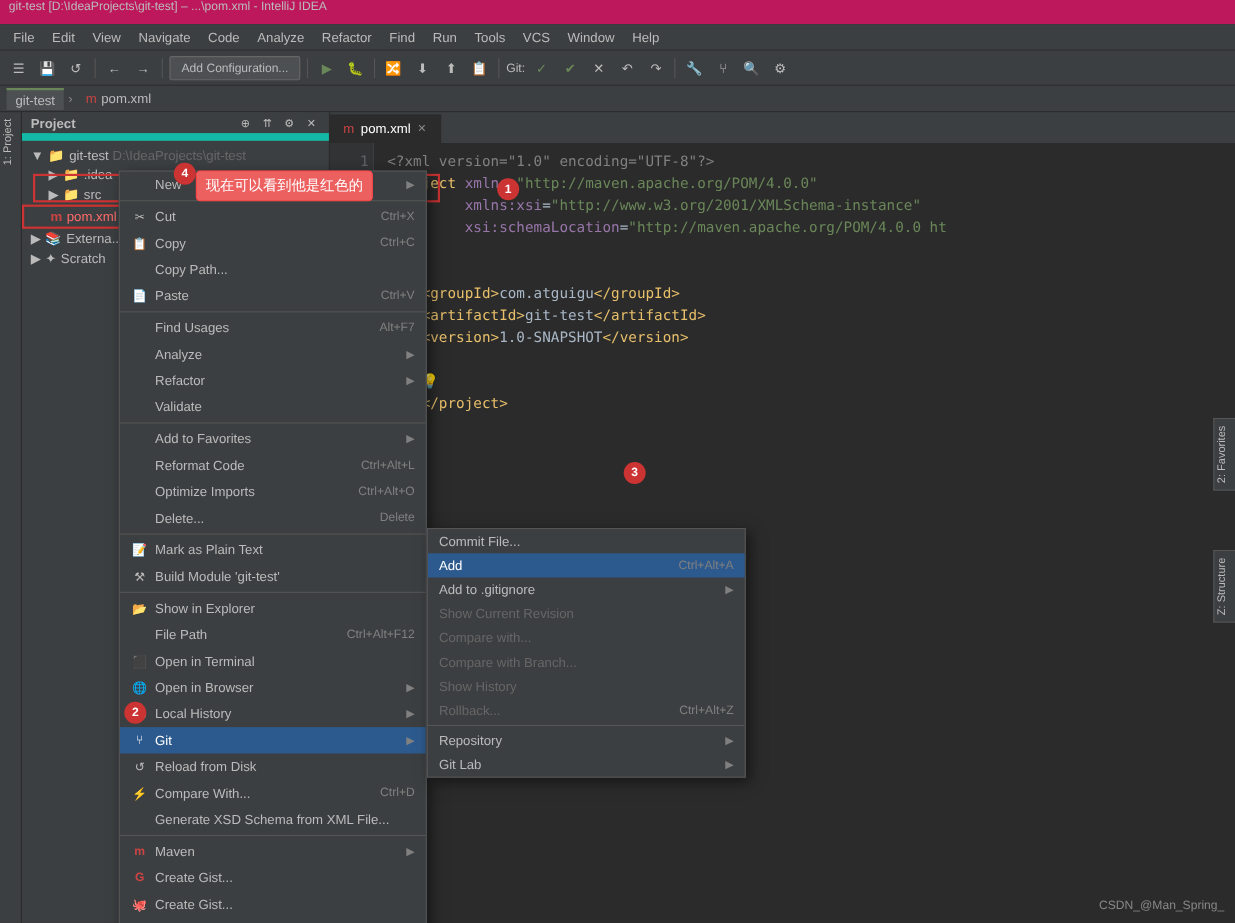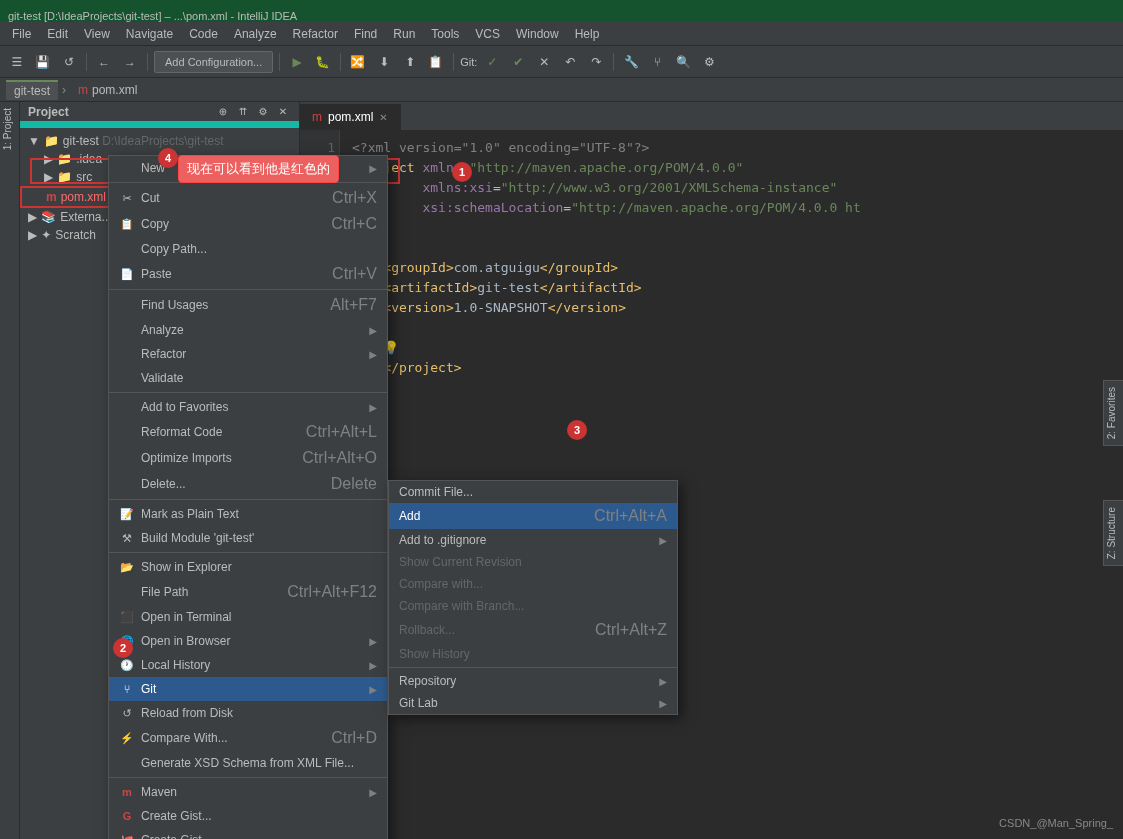--- a/index.html
+++ b/index.html
@@ -9,23 +9,23 @@
       font-family: 'Segoe UI', Arial, sans-serif;
       font-size: 12px;
       background: #2b2b2b;
       overflow: hidden;
       position: relative;
     }
 
     
     .title-bar {
       height: 22px;
-      background: #14532d;
-      display: flex;
-      align-items: flex-end;
+      background: #be185d;
+      display: flex;
+      align-items: flex-start;
       padding: 0 8px;
       color: #bbbbbb;
       font-size: 11px;
     }
 
     
     .menu-bar {
       height: 24px;
       background: #3c3f41;
       display: flex;
@@ -253,21 +253,21 @@
     }
     .ctx-item.highlighted { background: #2d5a8e; color: #ffffff; }
     .ctx-item.disabled { color: #666; cursor: default; }
     .ctx-item-left {
       display: flex;
       align-items: center;
       gap: 6px;
     }
     .ctx-shortcut {
       color: #808080;
-      font-size: 16px;
+      font-size: 11px;
     }
     .ctx-arrow {
       color: #808080;
       font-size: 10px;
     }
     .ctx-sep {
       height: 1px;
       background: #555;
       margin: 2px 0;
     }
@@ -761,28 +761,28 @@
       <span>Compare with...</span>
     </div>
   </div>
   <div class="ctx-item disabled">
     <div class="ctx-item-left">
       <span>Compare with Branch...</span>
     </div>
   </div>
   <div class="ctx-item disabled">
     <div class="ctx-item-left">
+      <span>Show History</span>
+    </div>
+  </div>
+  <div class="ctx-item disabled">
+    <div class="ctx-item-left">
       <span>Rollback...</span>
     </div>
     <span class="ctx-shortcut">Ctrl+Alt+Z</span>
-  </div>
-  <div class="ctx-item disabled">
-    <div class="ctx-item-left">
-      <span>Show History</span>
-    </div>
   </div>
   <div class="ctx-sep"></div>
   <div class="ctx-item">
     <div class="ctx-item-left">
       <span>Repository</span>
     </div>
     <span class="ctx-arrow">▶</span>
   </div>
   <div class="ctx-item">
     <div class="ctx-item-left">

